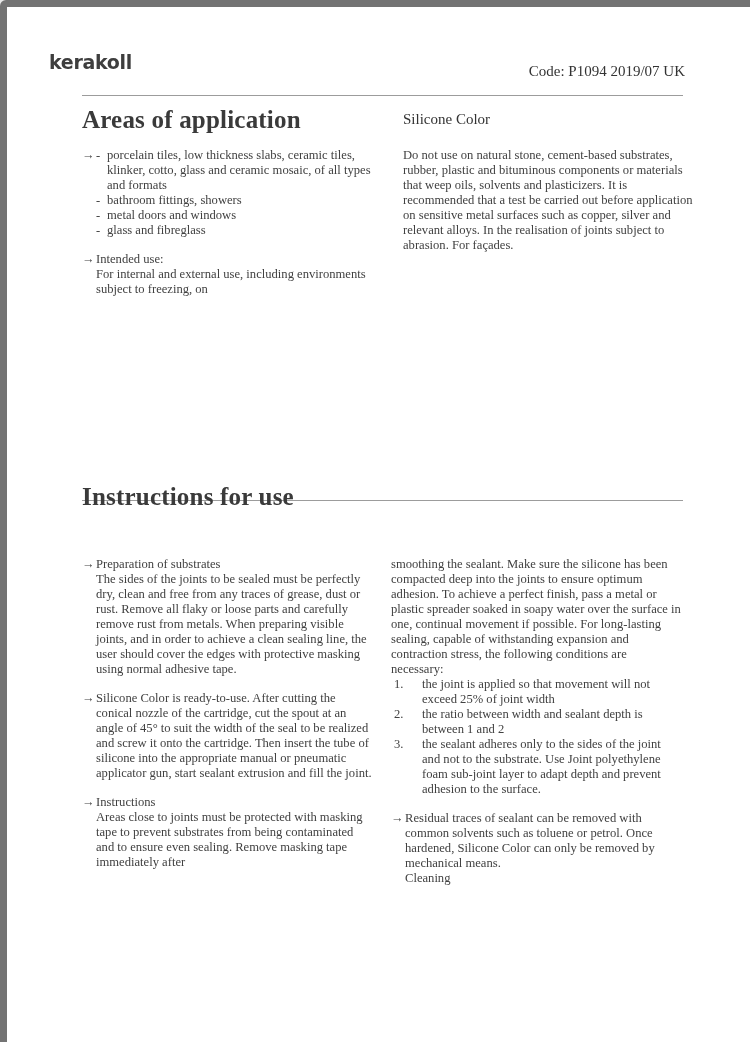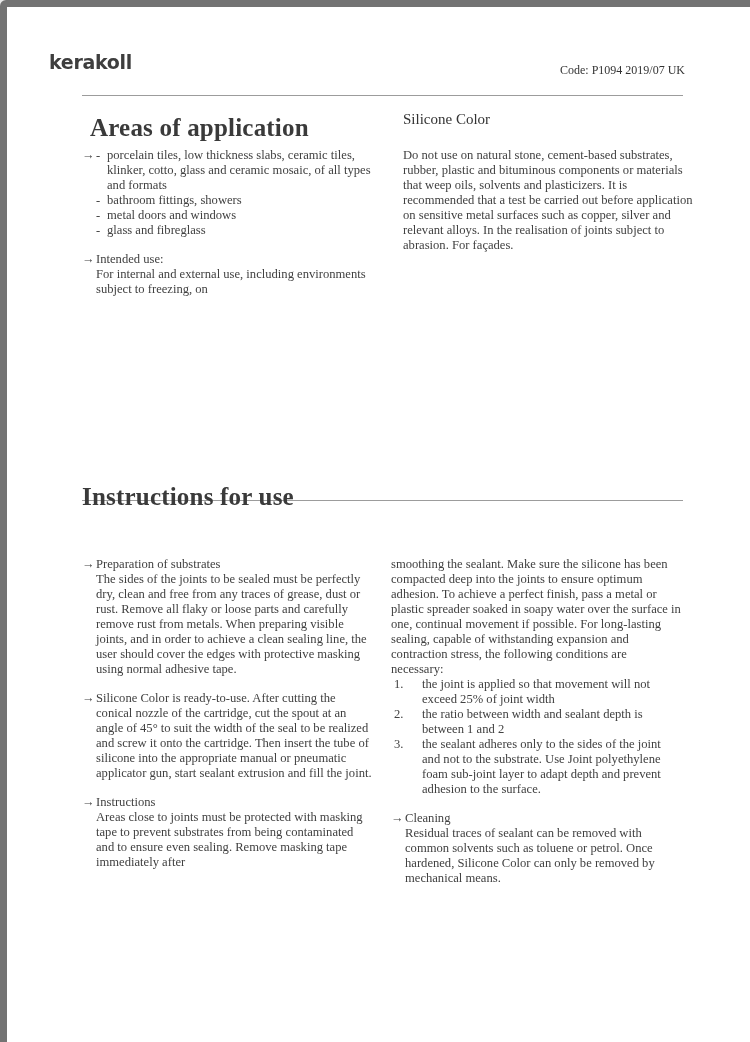--- a/index.html
+++ b/index.html
@@ -24,21 +24,21 @@
     font-weight: 700; font-size: 19px;
     letter-spacing: -0.3px;
     color: #3e3e3e;
   }
   .hdr-product {
     position: absolute; left: 396px; top: 56px;
     font-size: 15px; color: #333333; margin-top: 48px;
   }
   .hdr-code {
     position: absolute; right: 70px; top: 56px;
-    font-size: 12px; color: #333333;
+    font-size: 15px; color: #333333;
   }
   
   .rule {
     position: absolute; left: 75px; width: 601px; height: 1px;
     background: #9c9c9c;
   }
   .rule-1 { top: 88px; }
   .rule-2 { top: 493px; }
   
   .sec-title {
@@ -77,21 +77,21 @@
 <body>
 
 <div class="page">
 
   <div class="logo">kerakoll</div>
   <div class="hdr-product">Silicone Color</div>
   <div class="hdr-code">Code: P1094 2019/07 UK</div>
 
   <div class="rule rule-1"></div>
 
-  <h1 class="sec-title sec-title-1" style="margin:8px">Areas of application</h1>
+  <h1 class="sec-title sec-title-1" style="margin:0">Areas of application</h1>
 
   <div class="col s1-left">
     <div class="arrow-block">
       <span class="arrow-marker">→</span>
       <div>
         <ul class="dash-list">
           <li class="dash-item">
             <span class="dash-marker">-</span>
             <span>porcelain tiles, low thickness slabs, ceramic tiles, klinker, cotto, glass and ceramic mosaic, of all types and formats</span>
           </li>
@@ -162,19 +162,19 @@
         <span>the ratio between width and sealant depth is between 1 and 2</span>
       </li>
       <li class="num-item">
         <span class="num-marker">3.</span>
         <span>the sealant adheres only to the sides of the joint and not to the substrate. Use Joint polyethylene foam sub-joint layer to adapt depth and prevent adhesion to the surface.</span>
       </li>
     </ol>
     <div class="arrow-block gap-above">
       <span class="arrow-marker">→</span>
       <div>
+        <div>Residual traces of sealant can be removed with common solvents such as toluene or petrol. Once hardened, Silicone Color can only be removed by mechanical means.</div>
         <div>Cleaning</div>
-        <div>Residual traces of sealant can be removed with common solvents such as toluene or petrol. Once hardened, Silicone Color can only be removed by mechanical means.</div>
       </div>
     </div>
   </div>
 
 </div>
 
 </body></html>

